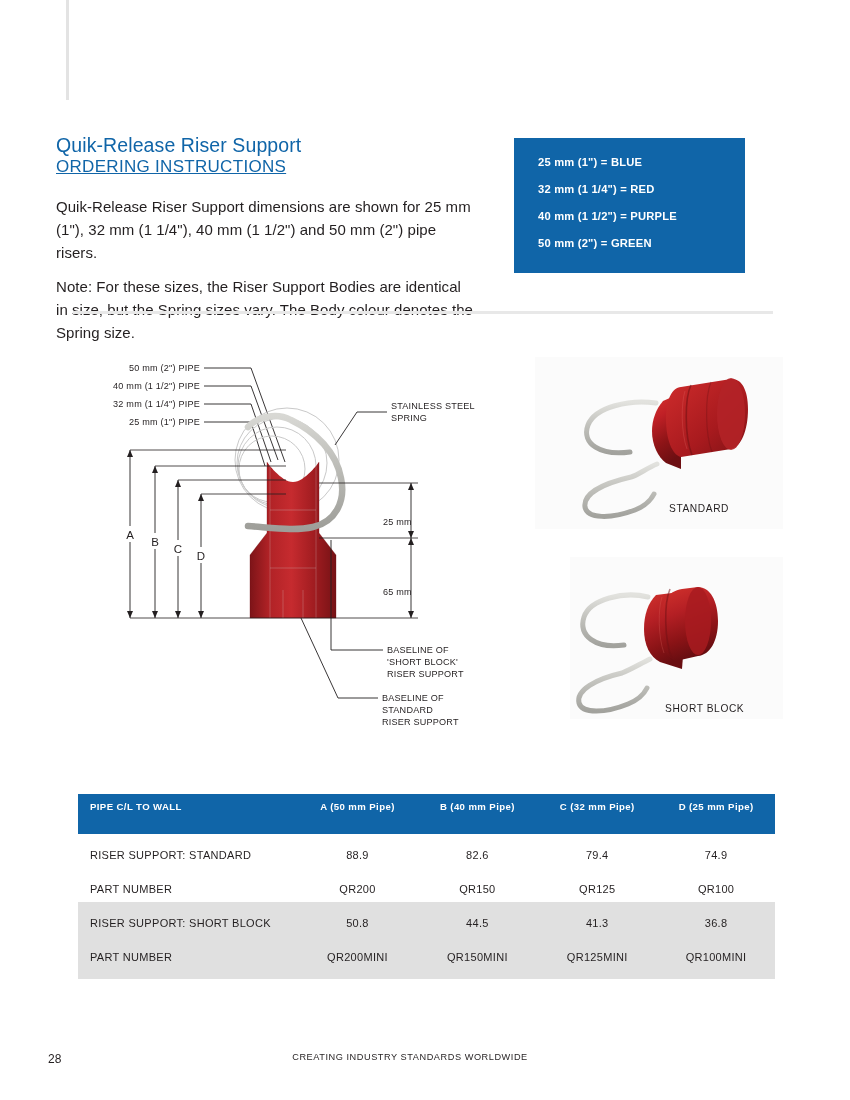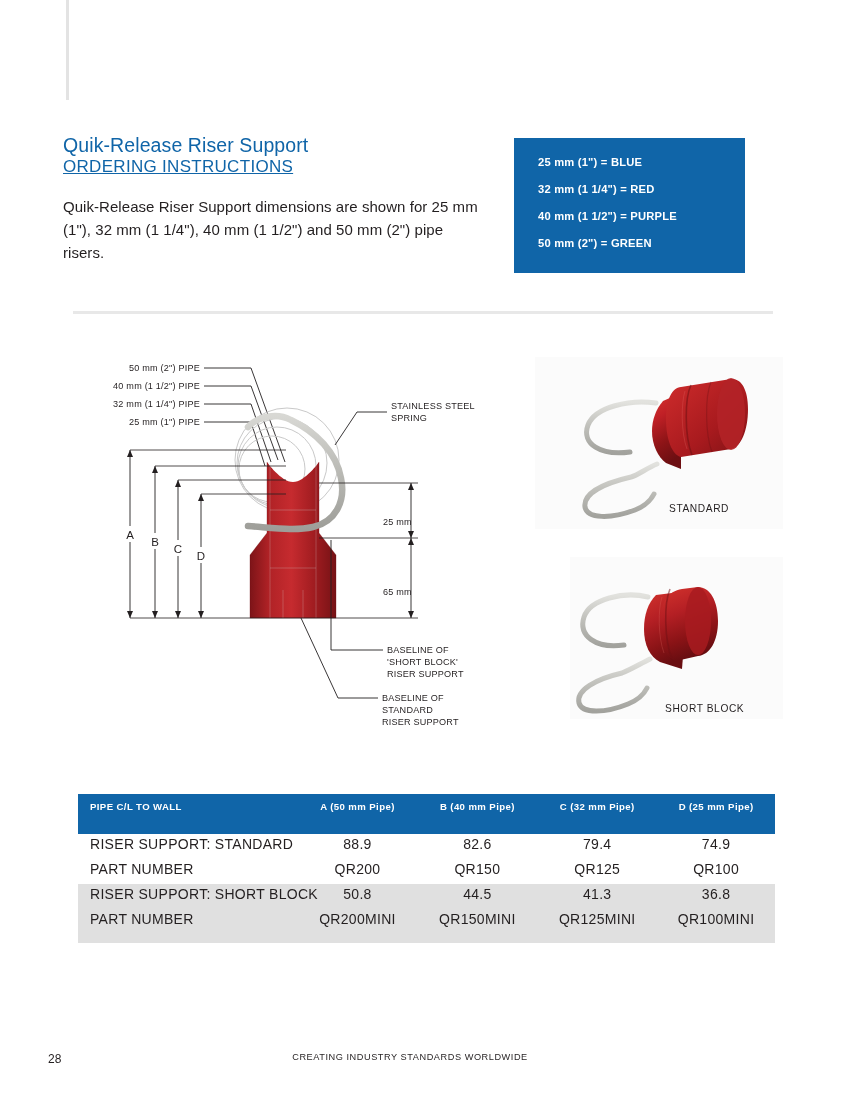--- a/index.html
+++ b/index.html
@@ -22,21 +22,21 @@
     left: 66px;
     top: 0;
     width: 3px;
     height: 100px;
     background: #e3e3e3;
   }
 
   
   .header {
     position: absolute;
-    left: 63px;
+    left: 56px;
     top: 134px;
     width: 420px;
   }
   .title-main {
     font-size: 19.5px;
     color: #1065a8;
     letter-spacing: 0.1px;
     line-height: 1.15;
     font-weight: normal;
     margin: 0;
@@ -148,24 +148,24 @@
     letter-spacing: 0.4px;
     text-align: center;
     padding: 7px 0 22px 0;
     white-space: nowrap;
   }
   table.spec th.lead {
     text-align: left;
     padding-left: 12px;
   }
   table.spec td {
-    font-size: 14px;
+    font-size: 11px;
     color: #231f20;
     text-align: center;
-    padding: 2px 0 7px 0;
+    padding: 15px 0 7px 0;
     letter-spacing: 0.3px;
     white-space: nowrap;
   }
   table.spec td.lead {
     text-align: left;
     padding-left: 12px;
   }
   tr.shaded td { background: #e0e0e0; }
   tr.plain td { background: #ffffff; }
   .table-tail {
@@ -208,20 +208,21 @@
 </head>
 <body>
 
 <div class="top-rule"></div>
 
 <div class="header">
   <h1 class="title-main">Quik-Release Riser Support</h1>
   <h2 class="title-sub">ORDERING INSTRUCTIONS</h2>
   <div class="intro">
     <p>Quik-Release Riser Support dimensions are shown for 25 mm (1"), 32 mm (1 1/4"), 40 mm (1 1/2") and 50 mm (2") pipe risers.</p>
+    <p>Note: For these sizes, the Riser Support Bodies are identical in size, but the Spring sizes vary. The Body colour denotes the Spring size.</p>
   </div>
 </div>
 
 <div class="legend-box">
   <div class="legend-line">25 mm (1") = BLUE</div>
   <div class="legend-line">32 mm (1 1/4") = RED</div>
   <div class="legend-line">40 mm (1 1/2") = PURPLE</div>
   <div class="legend-line">50 mm (2") = GREEN</div>
 </div>
 

